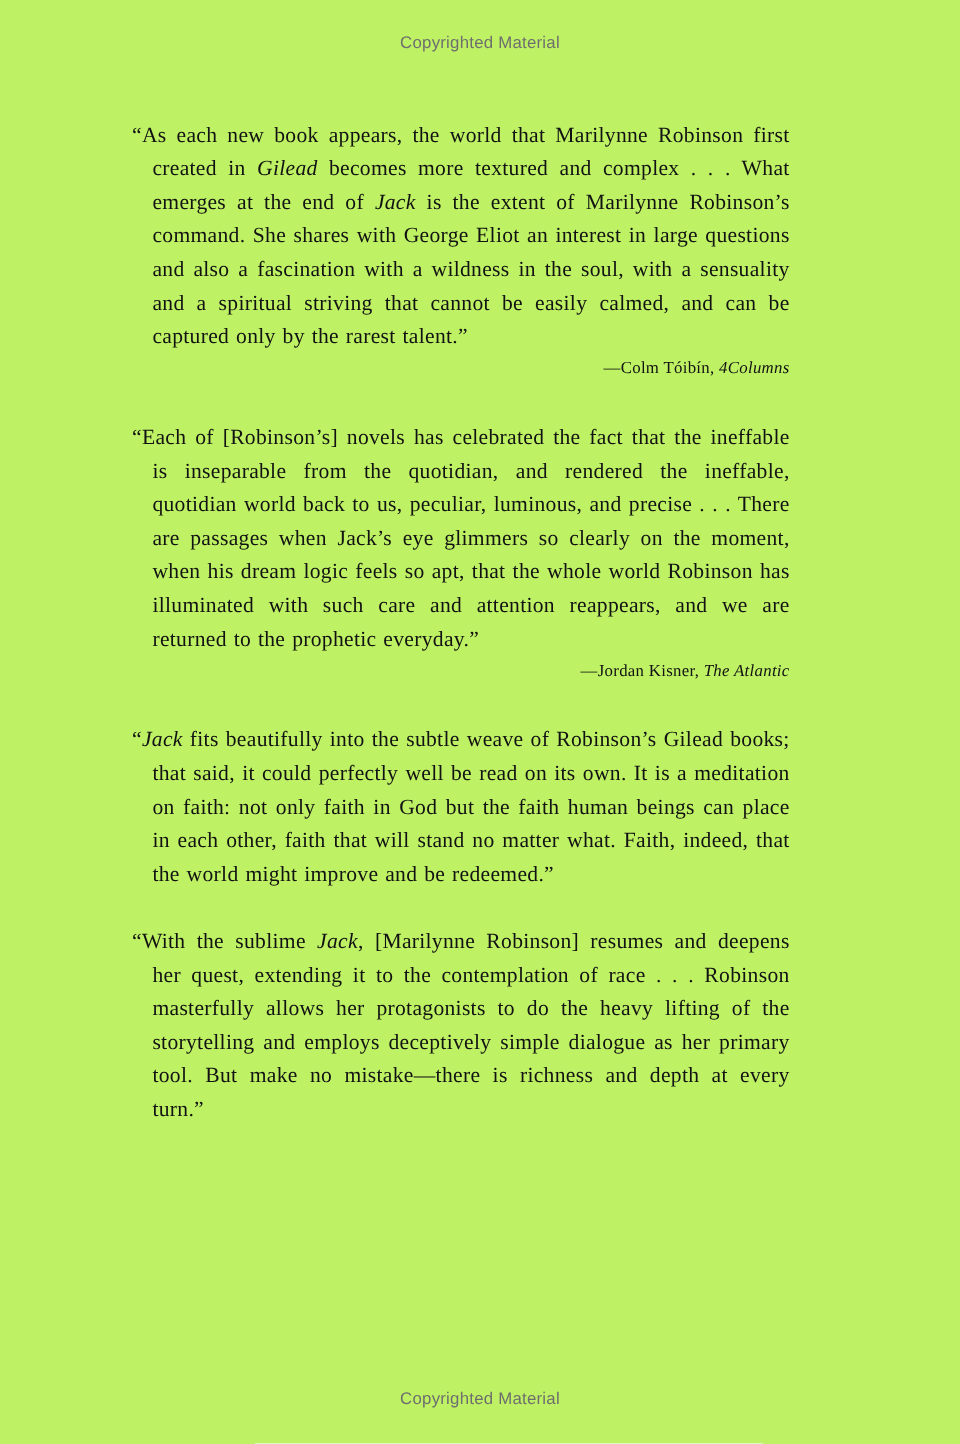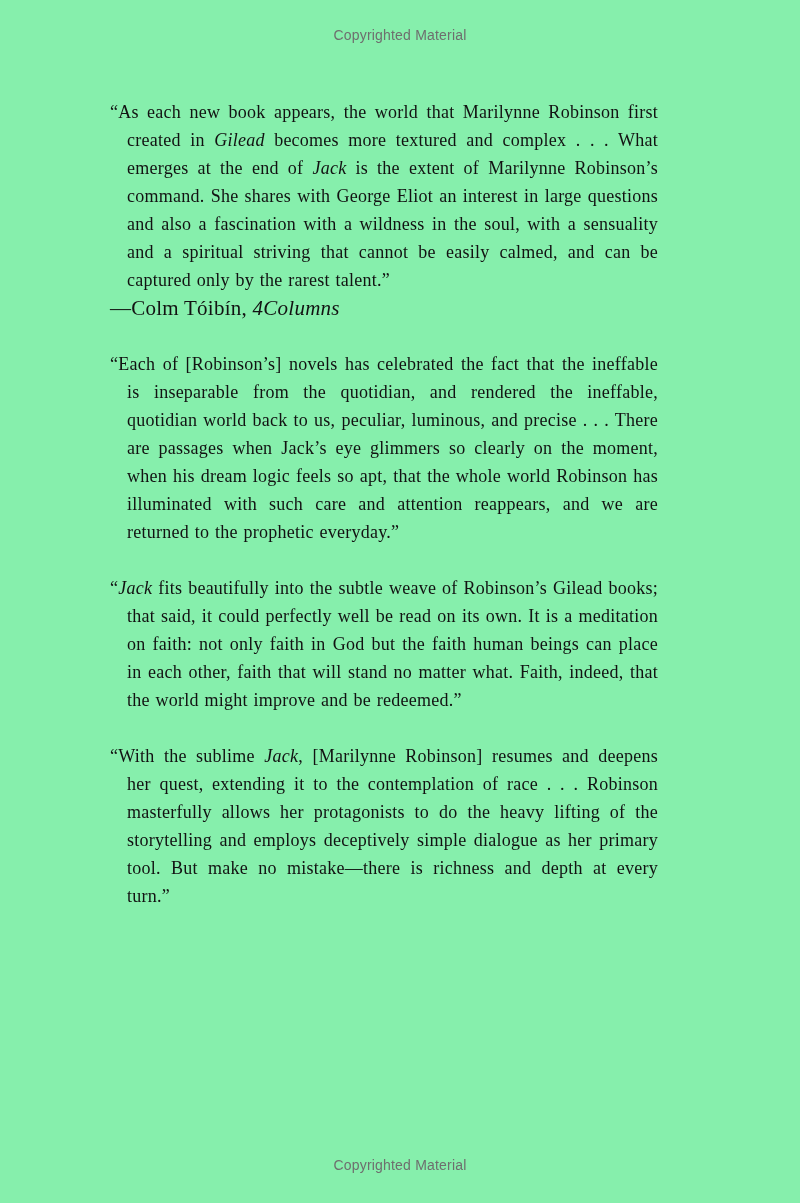--- a/index.html
+++ b/index.html
@@ -4,21 +4,21 @@
 <style>
   html, body {
     margin: 0;
     padding: 0;
     background: #ffffff;
   }
   .page {
     position: relative;
     width: 800px;
     height: 1203px;
-    background: #86efac;
+    background: #bef264;
     font-family: "Liberation Serif", "DejaVu Serif", serif;
     color: #121212;
     overflow: hidden;
   }
   .notice {
     position: absolute;
     left: 0;
     right: 0;
     text-align: center;
     font-family: "Liberation Sans", sans-serif;
@@ -40,43 +40,44 @@
     font-size: 18px;
     line-height: 28px;
     letter-spacing: 0.25px;
     word-spacing: 1px;
     text-align: justify;
     padding-left: 17px;
     text-indent: -17px;
   }
   .quote-attrib {
     margin: 0;
-    font-size: 21px;
+    font-size: 14px;
     line-height: 28px;
     letter-spacing: 0.25px;
-    text-align: left;
+    text-align: right;
   }
   .it { font-style: italic; }
 </style>
 </head>
 <body>
 
 <div class="page">
 
   <div class="notice top">Copyrighted Material</div>
 
   <main class="content">
 
     <section class="quote">
       <p class="quote-body"><span>“As each new book appears, the world that Marilynne Robinson first created in </span><span class="it">Gilead</span><span> becomes more textured and complex . . . What emerges at the end of </span><span class="it">Jack</span><span> is the extent of Marilynne Robinson’s command. She shares with George Eliot an interest in large questions and also a fascination with a wildness in the soul, with a sensuality and a spiritual striving that cannot be easily calmed, and can be captured only by the rarest talent.”</span></p>
       <p class="quote-attrib"><span>—Colm Tóibín, </span><span class="it">4Columns</span></p>
     </section>
 
     <section class="quote">
       <p class="quote-body"><span>“Each of [Robinson’s] novels has celebrated the fact that the ineffable is inseparable from the quotidian, and rendered the ineffable, quotidian world back to us, peculiar, luminous, and precise . . . There are passages when Jack’s eye glimmers so clearly on the moment, when his dream logic feels so apt, that the whole world Robinson has illuminated with such care and attention reappears, and we are returned to the prophetic everyday.”</span></p>
+      <p class="quote-attrib"><span>—Jordan Kisner, </span><span class="it">The Atlantic</span></p>
     </section>
 
     <section class="quote">
       <p class="quote-body"><span>“</span><span class="it">Jack</span><span> fits beautifully into the subtle weave of Robinson’s Gilead books; that said, it could perfectly well be read on its own. It is a meditation on faith: not only faith in God but the faith human beings can place in each other, faith that will stand no matter what. Faith, indeed, that the world might improve and be redeemed.”</span></p>
     </section>
 
     <section class="quote">
       <p class="quote-body"><span>“With the sublime </span><span class="it">Jack</span><span>, [Marilynne Robinson] resumes and deepens her quest, extending it to the contemplation of race . . . Robinson masterfully allows her protagonists to do the heavy lifting of the storytelling and employs deceptively simple dialogue as her primary tool. But make no mistake—there is richness and depth at every turn.”</span></p>
     </section>
 

